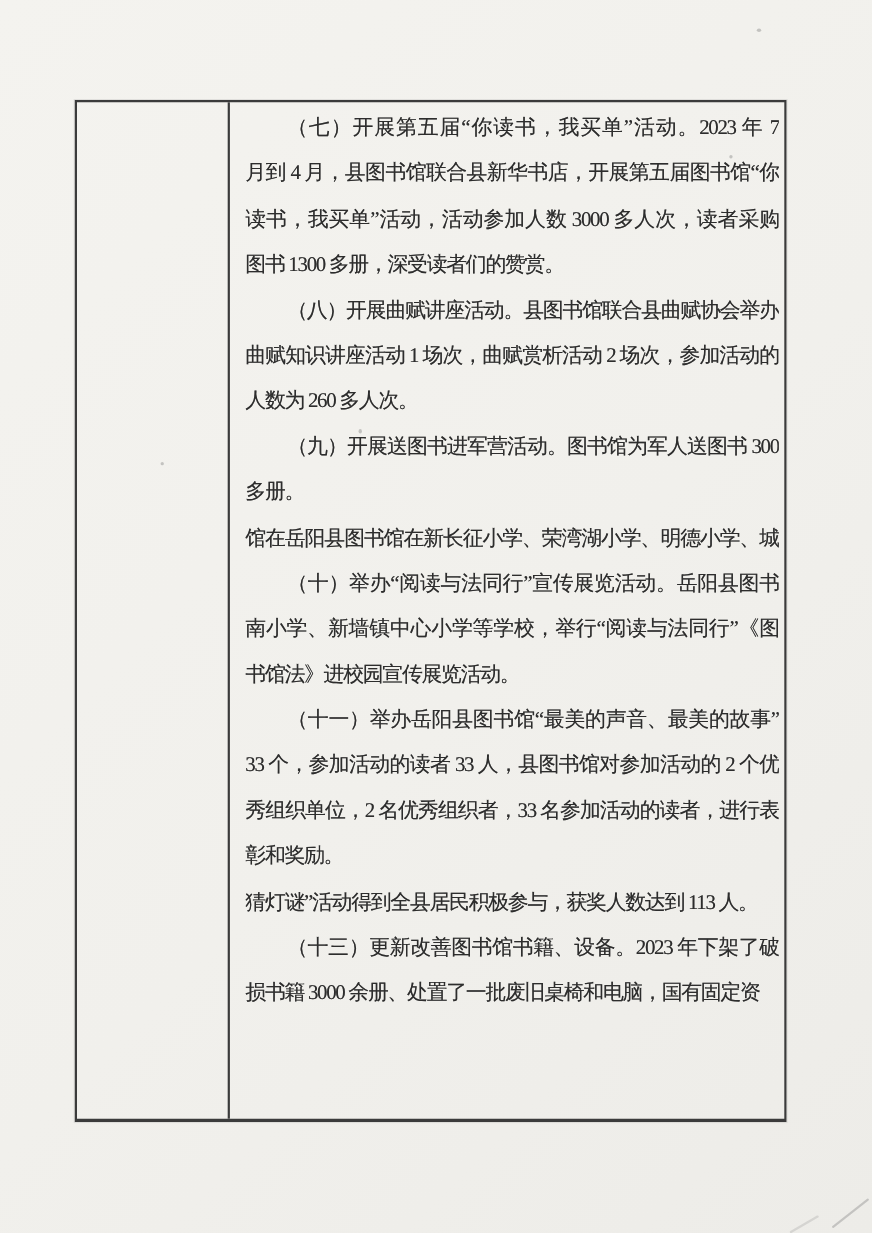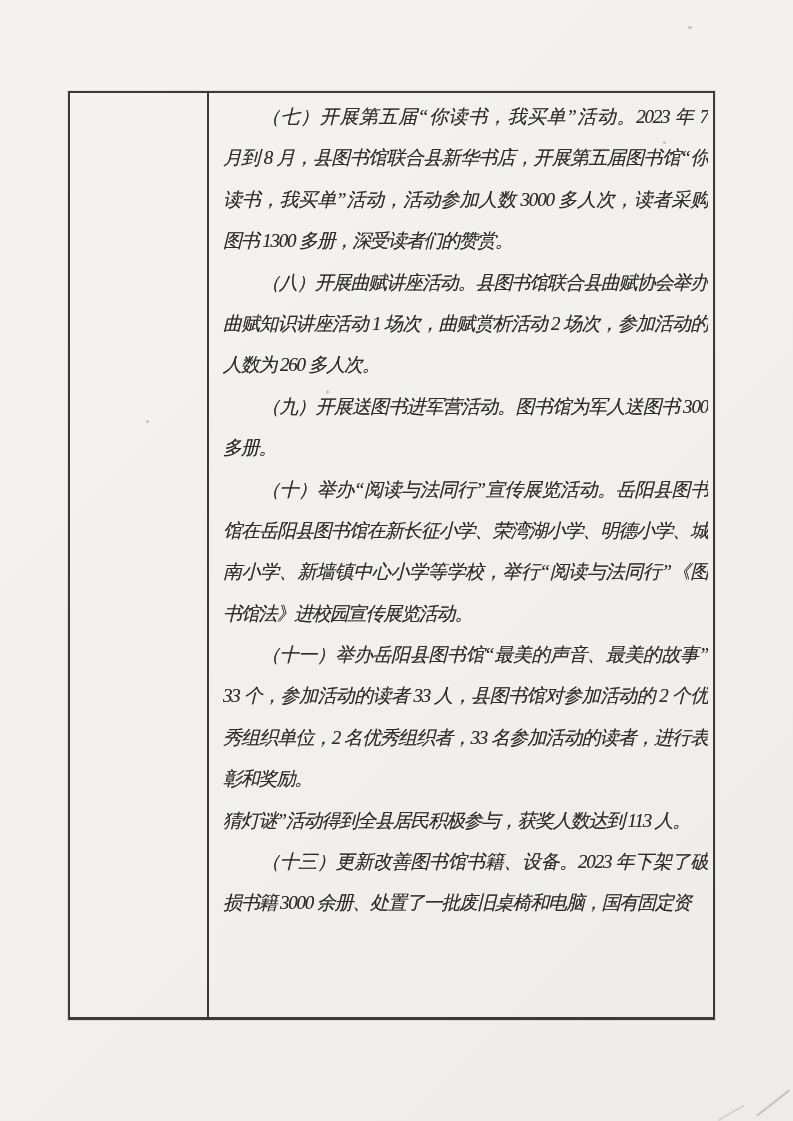--- a/index.html
+++ b/index.html
@@ -57,21 +57,21 @@
     border-right: 2px solid #3b3b3b;
   }
   .cell-right {
     box-sizing: border-box;
     flex: 1 1 auto;
     padding: 3px 5px 0 14px;
     overflow: hidden;
   }
 
   
-  .paragraph { margin: 0; font-style: italic; }
+  .paragraph { margin: 0; }
   .line {
     height: 41.4px;
     line-height: 41.4px;
     font-size: 19px;
     letter-spacing: -1.2px;
     color: #2d2d2d;
     text-align: justify;
     text-align-last: justify;
     text-shadow: 0 0 0.5px rgba(45,45,45,0.55);
     overflow: hidden;
@@ -86,39 +86,39 @@
 <div class="paper">
 
   <div class="report-table">
 
     <div class="cell-left"></div>
 
     <div class="cell-right">
 
       <div class="paragraph">
         <div class="line first">（七）开展第五届“你读书，我买单”活动。2023 年 7</div>
-        <div class="line">月到 8 月，县图书馆联合县新华书店，开展第五届图书馆“你</div>
+        <div class="line">月到 4 月，县图书馆联合县新华书店，开展第五届图书馆“你</div>
         <div class="line">读书，我买单”活动，活动参加人数 3000 多人次，读者采购</div>
         <div class="line last">图书 1300 多册，深受读者们的赞赏。</div>
       </div>
 
       <div class="paragraph">
         <div class="line first">（八）开展曲赋讲座活动。县图书馆联合县曲赋协会举办</div>
         <div class="line">曲赋知识讲座活动 1 场次，曲赋赏析活动 2 场次，参加活动的</div>
         <div class="line last">人数为 260 多人次。</div>
       </div>
 
       <div class="paragraph">
         <div class="line first">（九）开展送图书进军营活动。图书馆为军人送图书 300</div>
         <div class="line last">多册。</div>
       </div>
 
       <div class="paragraph">
+        <div class="line">馆在岳阳县图书馆在新长征小学、荣湾湖小学、明德小学、城</div>
         <div class="line first">（十）举办“阅读与法同行”宣传展览活动。岳阳县图书</div>
-        <div class="line">馆在岳阳县图书馆在新长征小学、荣湾湖小学、明德小学、城</div>
         <div class="line">南小学、新墙镇中心小学等学校，举行“阅读与法同行”《图</div>
         <div class="line last">书馆法》进校园宣传展览活动。</div>
       </div>
 
       <div class="paragraph">
         <div class="line first">（十一）举办岳阳县图书馆“最美的声音、最美的故事”</div>
         <div class="line">33 个，参加活动的读者 33 人，县图书馆对参加活动的 2 个优</div>
         <div class="line">秀组织单位，2 名优秀组织者，33 名参加活动的读者，进行表</div>
         <div class="line last">彰和奖励。</div>
       </div>

